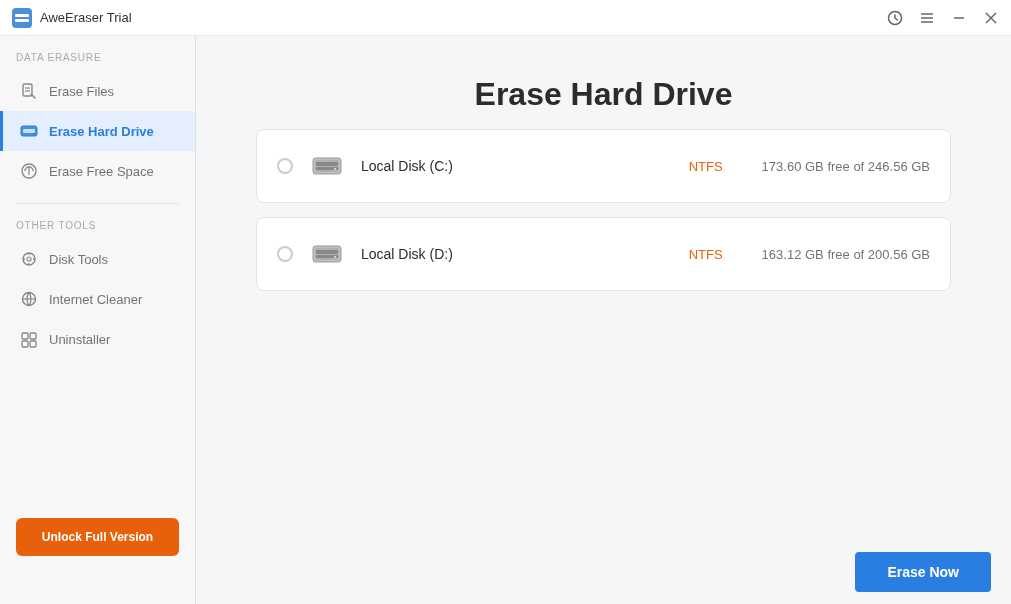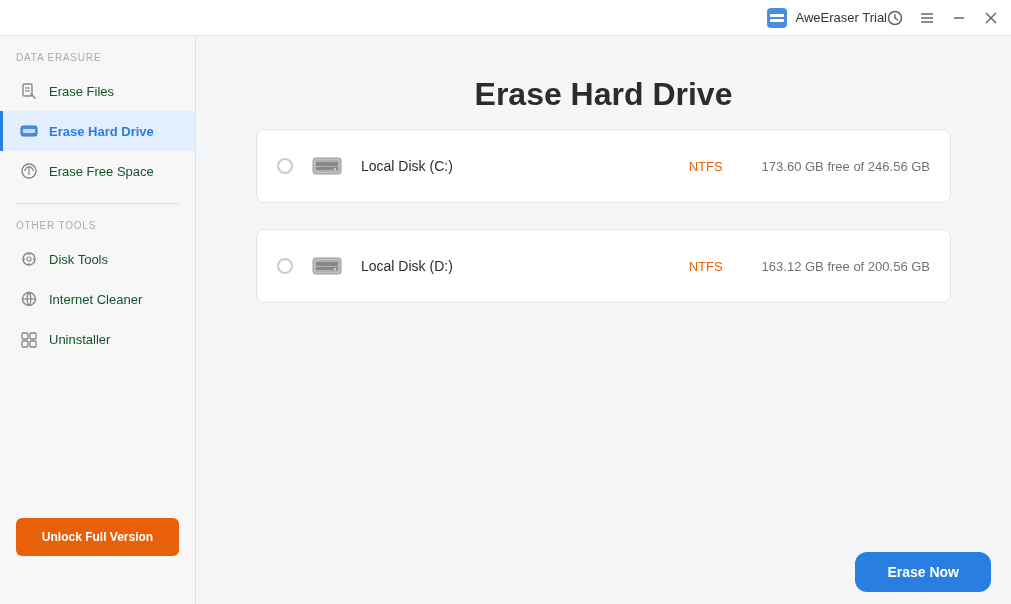--- a/index.html
+++ b/index.html
@@ -10,21 +10,21 @@
       height: 604px;
       display: flex;
       flex-direction: column;
       overflow: hidden;
     }
 
     
     .title-bar {
       display: flex;
       align-items: center;
-      justify-content: flex-end;
+      justify-content: space-between;
       padding: 6px 12px;
       background: #fff;
       border-bottom: 1px solid #e8e8e8;
       height: 36px;
     }
     .title-bar-left {
       display: flex;
       align-items: center;
       gap: 8px;
     }
@@ -76,21 +76,21 @@
       padding: 0 16px 8px 16px;
       font-weight: 500;
     }
     .sidebar-item {
       display: flex;
       align-items: center;
       gap: 10px;
       padding: 10px 16px;
       cursor: pointer;
       font-size: 13px;
-      color: #14532d;
+      color: #737373;
       position: relative;
       border-left: 3px solid transparent;
     }
     .sidebar-item.active {
       background: #e3eeff;
       color: #2a7de1;
       font-weight: 600;
       border-left: 3px solid #2a7de1;
     }
     .sidebar-item .icon {
@@ -150,21 +150,21 @@
       margin-bottom: 40px;
     }
     .content-desc .highlight {
       color: #2a7de1;
     }
 
     
     .drive-list {
       display: flex;
       flex-direction: column;
-      gap: 12px;
+      gap: 0;
     }
     .drive-item {
       display: flex;
       align-items: center;
       padding: 18px 20px;
       background: #fff;
       border: 1px solid #e4e4e4;
       border-radius: 8px;
       margin-bottom: 14px;
       cursor: pointer;
@@ -210,21 +210,21 @@
     .bottom-bar {
       display: flex;
       justify-content: flex-end;
       padding: 12px 20px;
       background: #f5f6f8;
     }
     .erase-now-btn {
       background: #2a7de1;
       color: #fff;
       border: none;
-      border-radius: 12px;
+      border-radius: 4px;
       padding: 12px 32px;
       font-size: 14px;
       font-weight: 600;
       cursor: pointer;
     }
 
     
     svg { display: block; }
   </style>
 </head>

